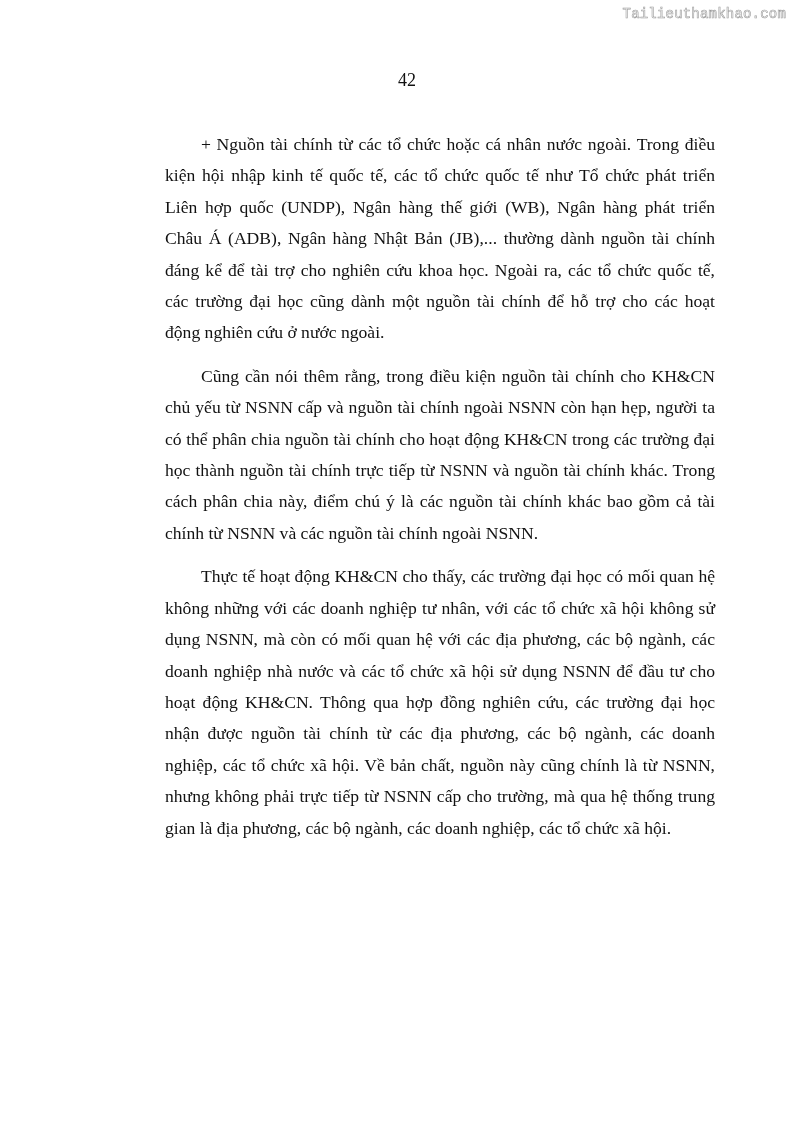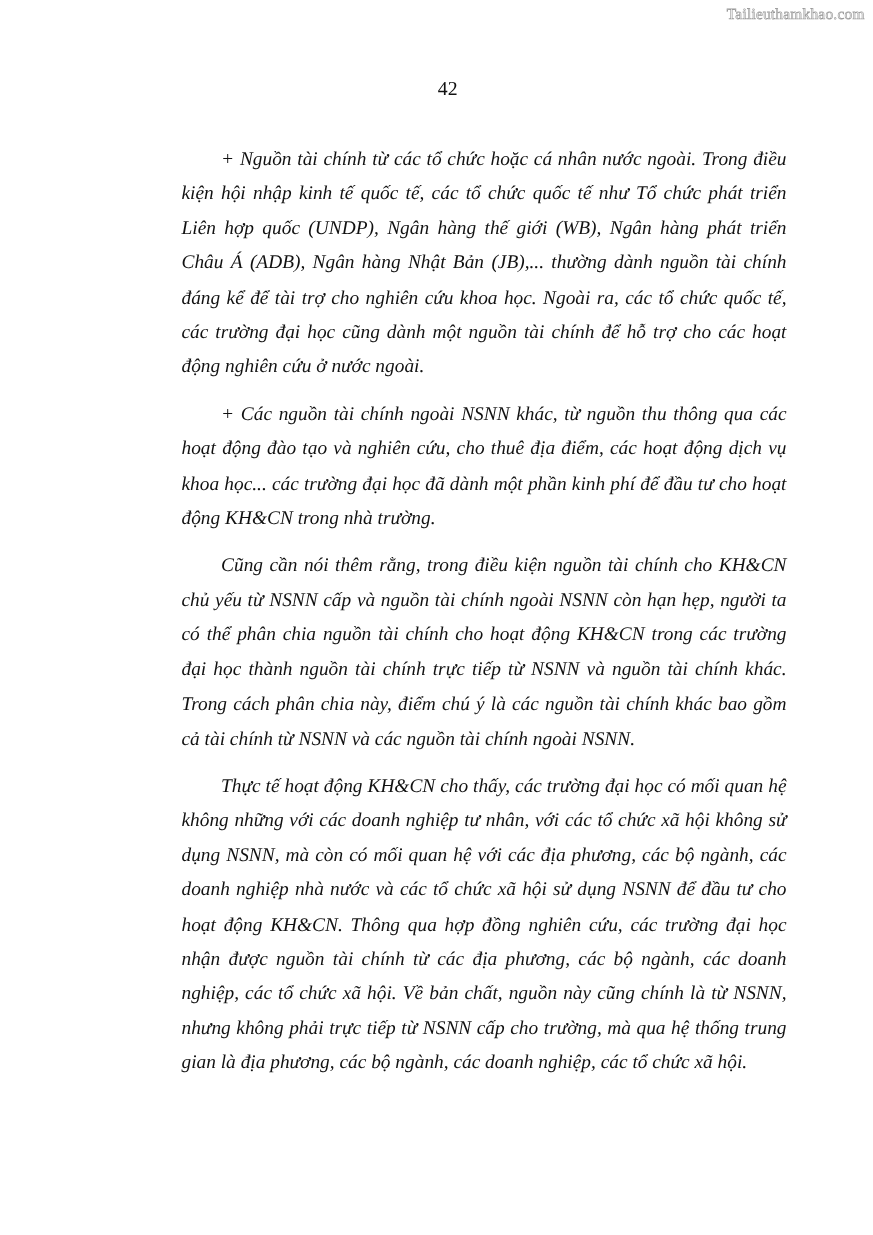--- a/index.html
+++ b/index.html
@@ -12,21 +12,21 @@
       height: 1123px;
       position: relative;
       overflow: hidden;
       font-family: "Liberation Serif", "DejaVu Serif", serif;
       color: #111111;
     }
     .watermark {
       position: absolute;
       top: 6px;
       right: 8px;
-      font-family: Liberation Serif, serif;
+      font-family: Liberation Mono, monospace;
       font-size: 14px;
       color: #ffffff;
       -webkit-text-stroke: 0.6px #9a9a9a;
       letter-spacing: 0.2px;
     }
     .page-number {
       position: absolute;
       top: 70px;
       left: 0;
       width: 100%;
@@ -40,28 +40,26 @@
       top: 129px;
       left: 165px;
       width: 550px;
     }
     .para {
       margin: 0 0 12px 0;
       font-size: 17.6px;
       line-height: 31.4px;
       text-align: justify;
       text-indent: 36px;
-      font-style: italic;
     }
   </style>
 </head>
 <body>
 
 <div class="watermark">Tailieuthamkhao.com</div>
 
 <div class="page-number">42</div>
 
 <div class="content">
   <p class="para">+ Nguồn tài chính từ các tổ chức hoặc cá nhân nước ngoài. Trong điều kiện hội nhập kinh tế quốc tế, các tổ chức quốc tế như Tổ chức phát triển Liên hợp quốc (UNDP), Ngân hàng thế giới (WB), Ngân hàng phát triển Châu Á (ADB), Ngân hàng Nhật Bản (JB),... thường dành nguồn tài chính đáng kể để tài trợ cho nghiên cứu khoa học. Ngoài ra, các tổ chức quốc tế, các trường đại học cũng dành một nguồn tài chính để hỗ trợ cho các hoạt động nghiên cứu ở nước ngoài.</p>
-  <p class="para">+ Các nguồn tài chính ngoài NSNN khác, từ nguồn thu thông qua các hoạt động đào tạo và nghiên cứu, cho thuê địa điểm, các hoạt động dịch vụ khoa học... các trường đại học đã dành một phần kinh phí để đầu tư cho hoạt động KH&amp;CN trong nhà trường.</p>
   <p class="para">Cũng cần nói thêm rằng, trong điều kiện nguồn tài chính cho KH&amp;CN chủ yếu từ NSNN cấp và nguồn tài chính ngoài NSNN còn hạn hẹp, người ta có thể phân chia nguồn tài chính cho hoạt động KH&amp;CN trong các trường đại học thành nguồn tài chính trực tiếp từ NSNN và nguồn tài chính khác. Trong cách phân chia này, điểm chú ý là các nguồn tài chính khác bao gồm cả tài chính từ NSNN và các nguồn tài chính ngoài NSNN.</p>
   <p class="para">Thực tế hoạt động KH&amp;CN cho thấy, các trường đại học có mối quan hệ không những với các doanh nghiệp tư nhân, với các tổ chức xã hội không sử dụng NSNN, mà còn có mối quan hệ với các địa phương, các bộ ngành, các doanh nghiệp nhà nước và các tổ chức xã hội sử dụng NSNN để đầu tư cho hoạt động KH&amp;CN. Thông qua hợp đồng nghiên cứu, các trường đại học nhận được nguồn tài chính từ các địa phương, các bộ ngành, các doanh nghiệp, các tổ chức xã hội. Về bản chất, nguồn này cũng chính là từ NSNN, nhưng không phải trực tiếp từ NSNN cấp cho trường, mà qua hệ thống trung gian là địa phương, các bộ ngành, các doanh nghiệp, các tổ chức xã hội.</p>
 </div>
 
 </body></html>

